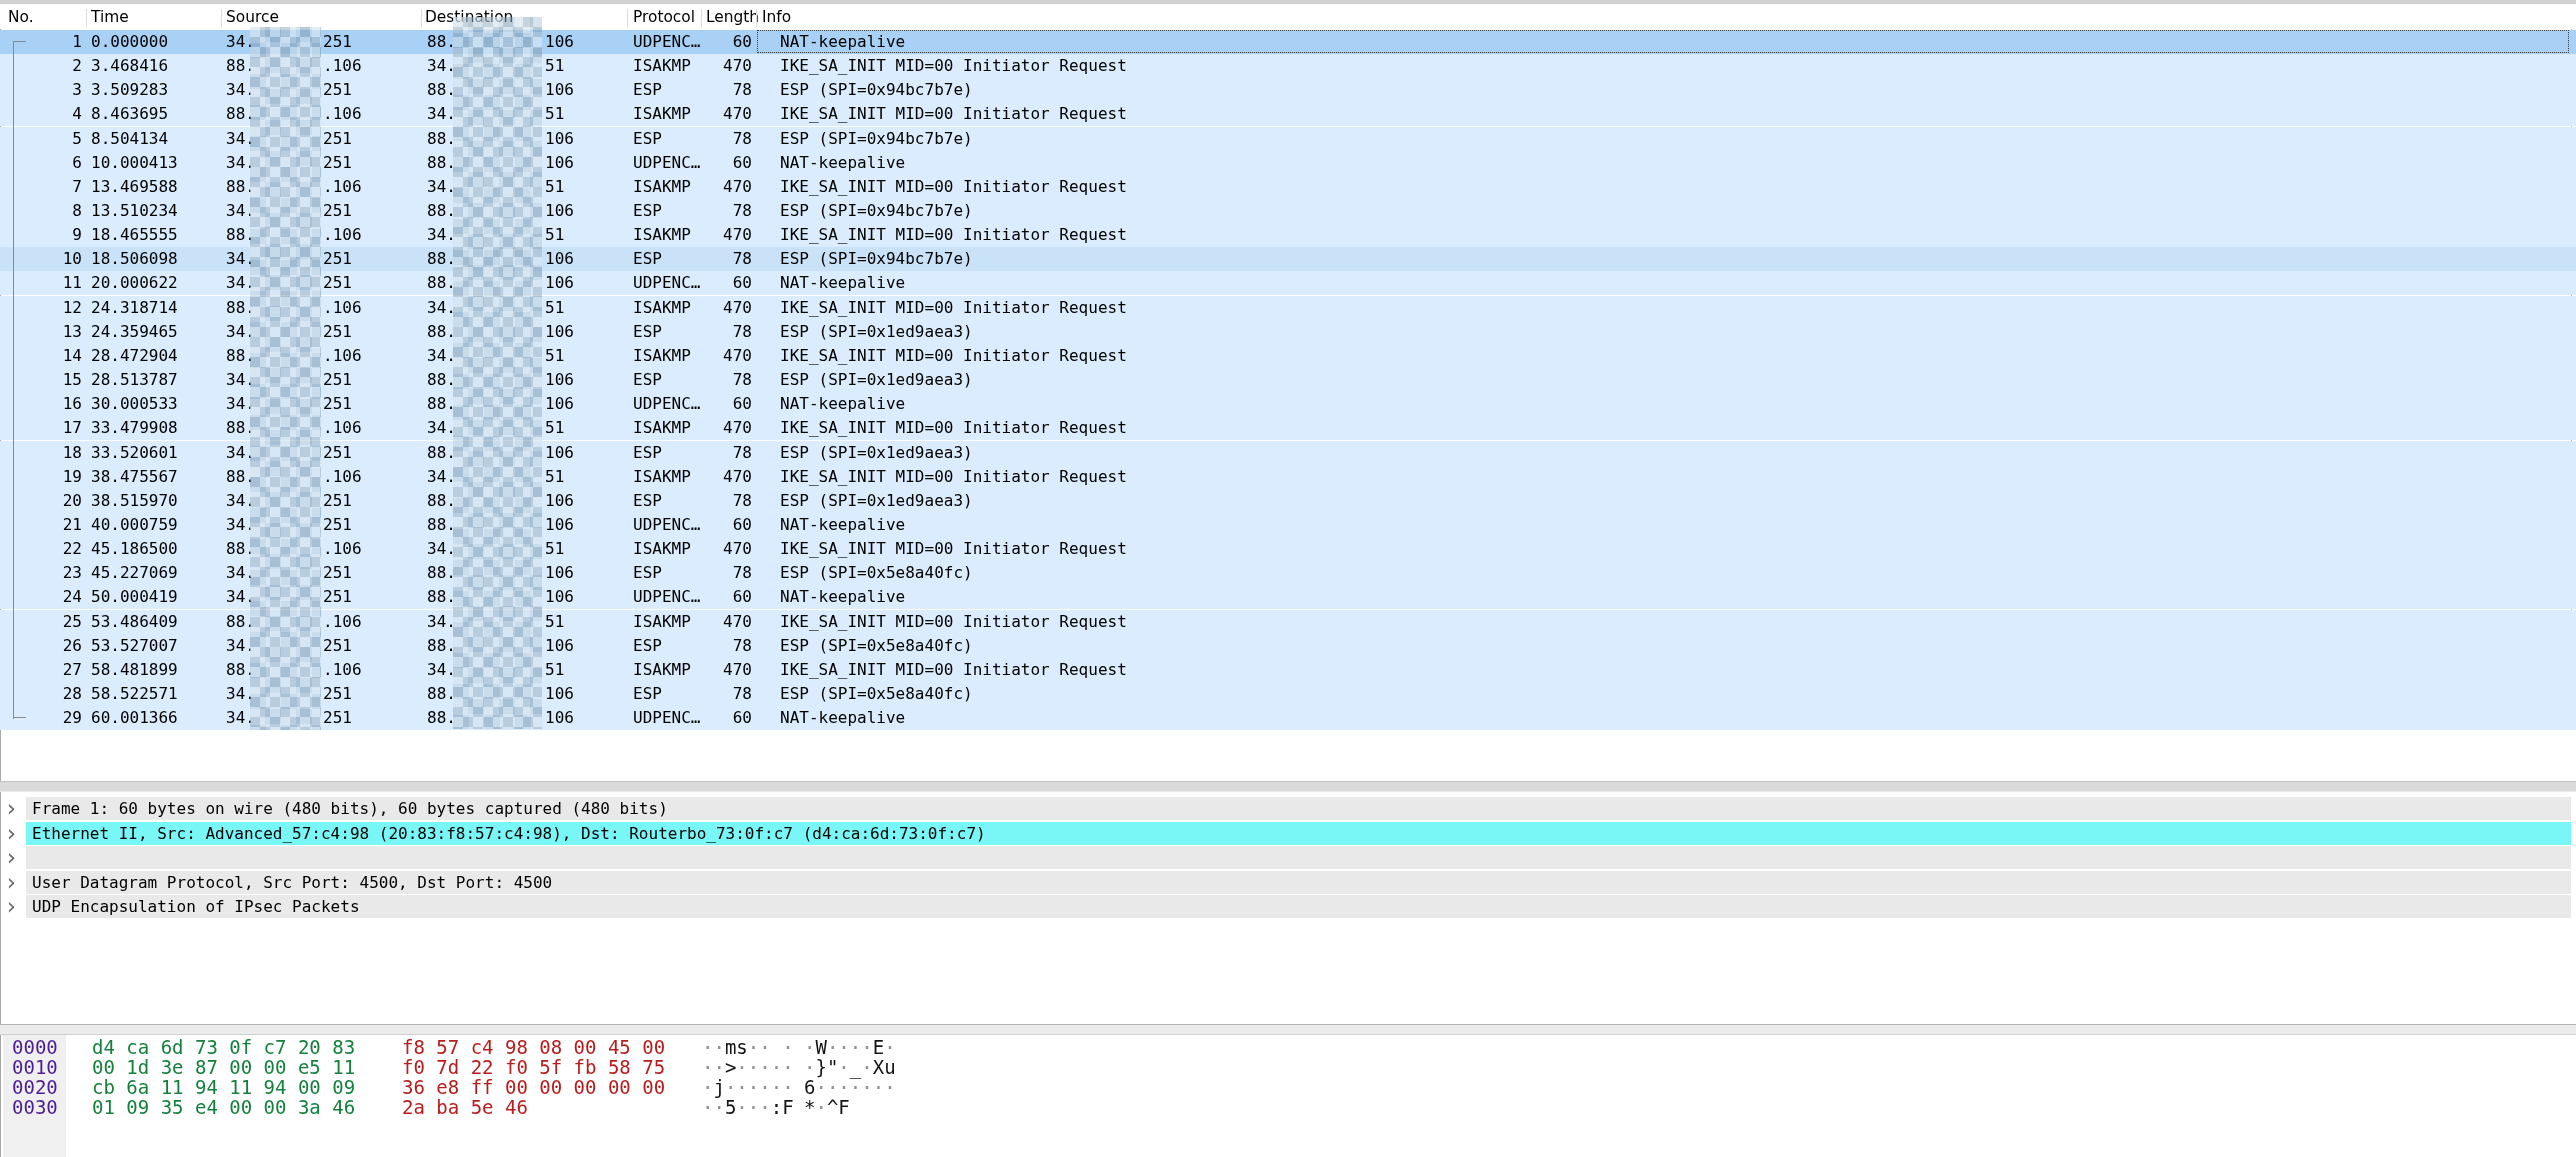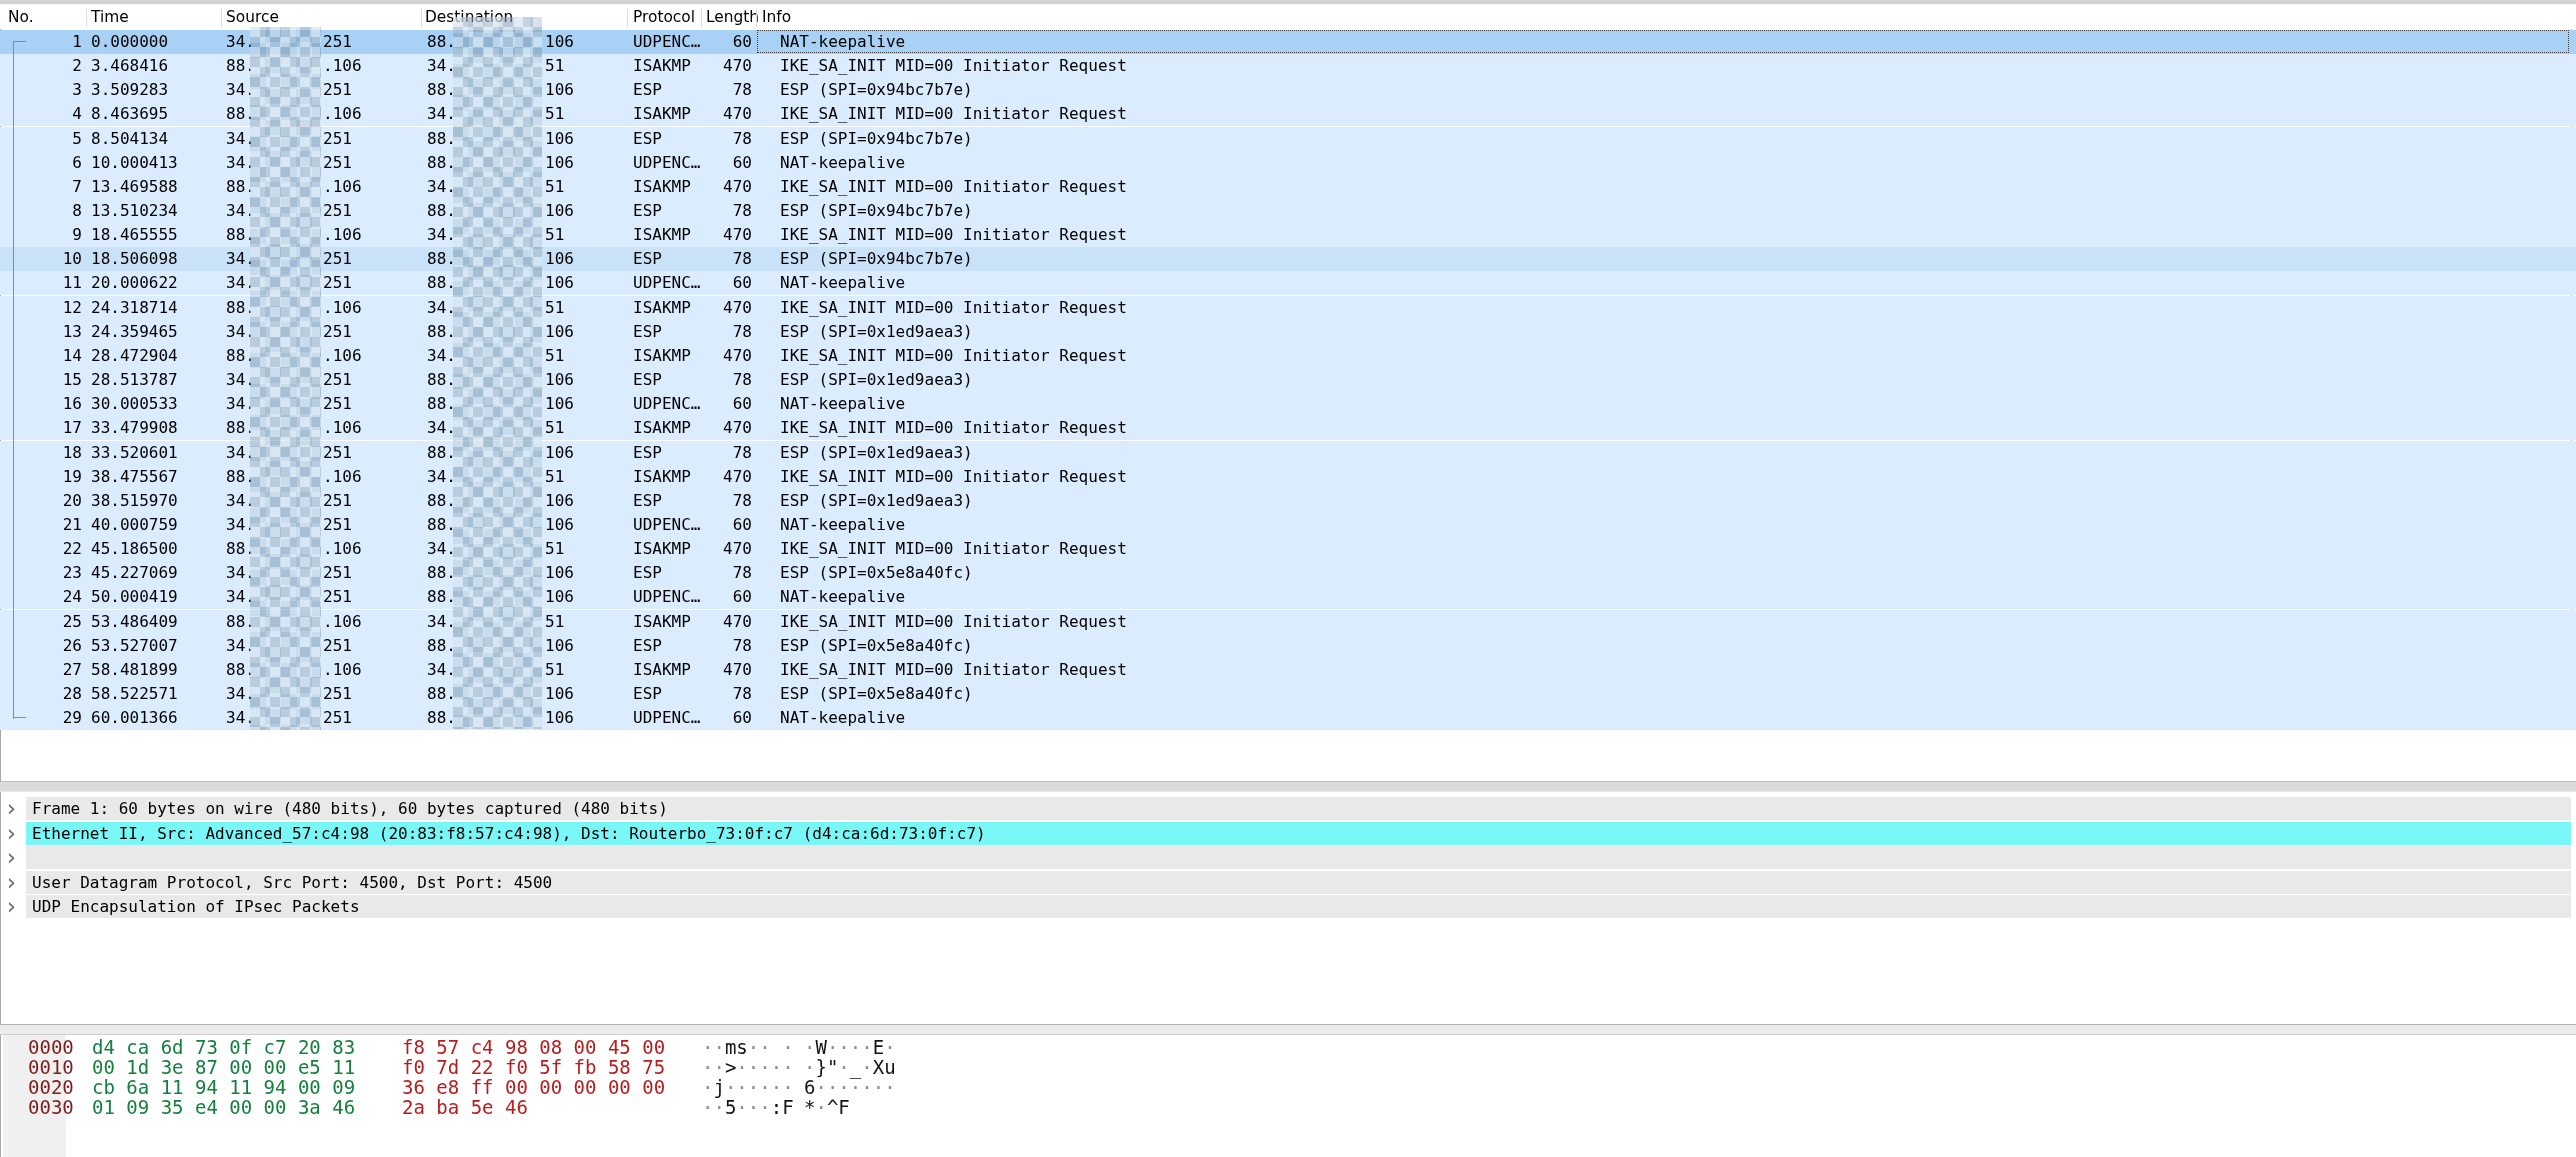--- a/index.html
+++ b/index.html
@@ -65,21 +65,21 @@
   .dbar.cyan{background:var(--dcyan,#79f6f6);}
   .dtext{position:absolute;left:32px;top:0;line-height:23px;font-size:16px;white-space:pre;}
   .chev{position:absolute;left:6.7px;top:-1.3px;line-height:24px;font-size:23px;color:#6a6a6a;
         font-family:"DejaVu Sans","Liberation Sans",sans-serif;}
   .graypix{display:inline-block;height:17.4px;vertical-align:middle;margin:0 6px 3.4px 6px;
     background:repeating-conic-gradient(#aeaeae 0% 25%, #c9c9c9 0% 50%);background-size:14.8px 14.8px;}
 
   
   .hexgutter{position:absolute;left:2.7px;top:1035px;width:63px;height:123px;background:#f0f0f0;}
   .hrow{position:absolute;left:0;width:2576px;height:20px;line-height:20px;font-size:19px;white-space:pre;}
-  .hoff{position:absolute;left:28px;color:#7f1d1d;}
+  .hoff{position:absolute;left:12px;color:#4c1d95;}
   .hx1{position:absolute;left:92px;color:#15803d;}
   .hx2{position:absolute;left:402px;color:#b91c1c;}
   .ha1{position:absolute;left:702px;color:#141414;}
   .ha2{position:absolute;left:804px;color:#141414;}
   .dim{color:#8e8e8e;}
 </style>
 </head>
 <body style="--row-bg: #daecfd; --row-sel: #a8d1f5; --row-hov: #c9e2f8; --dbar: #e9e9e9; --dcyan: #79f6f6;">
 
 <div class="topstrip"></div>

